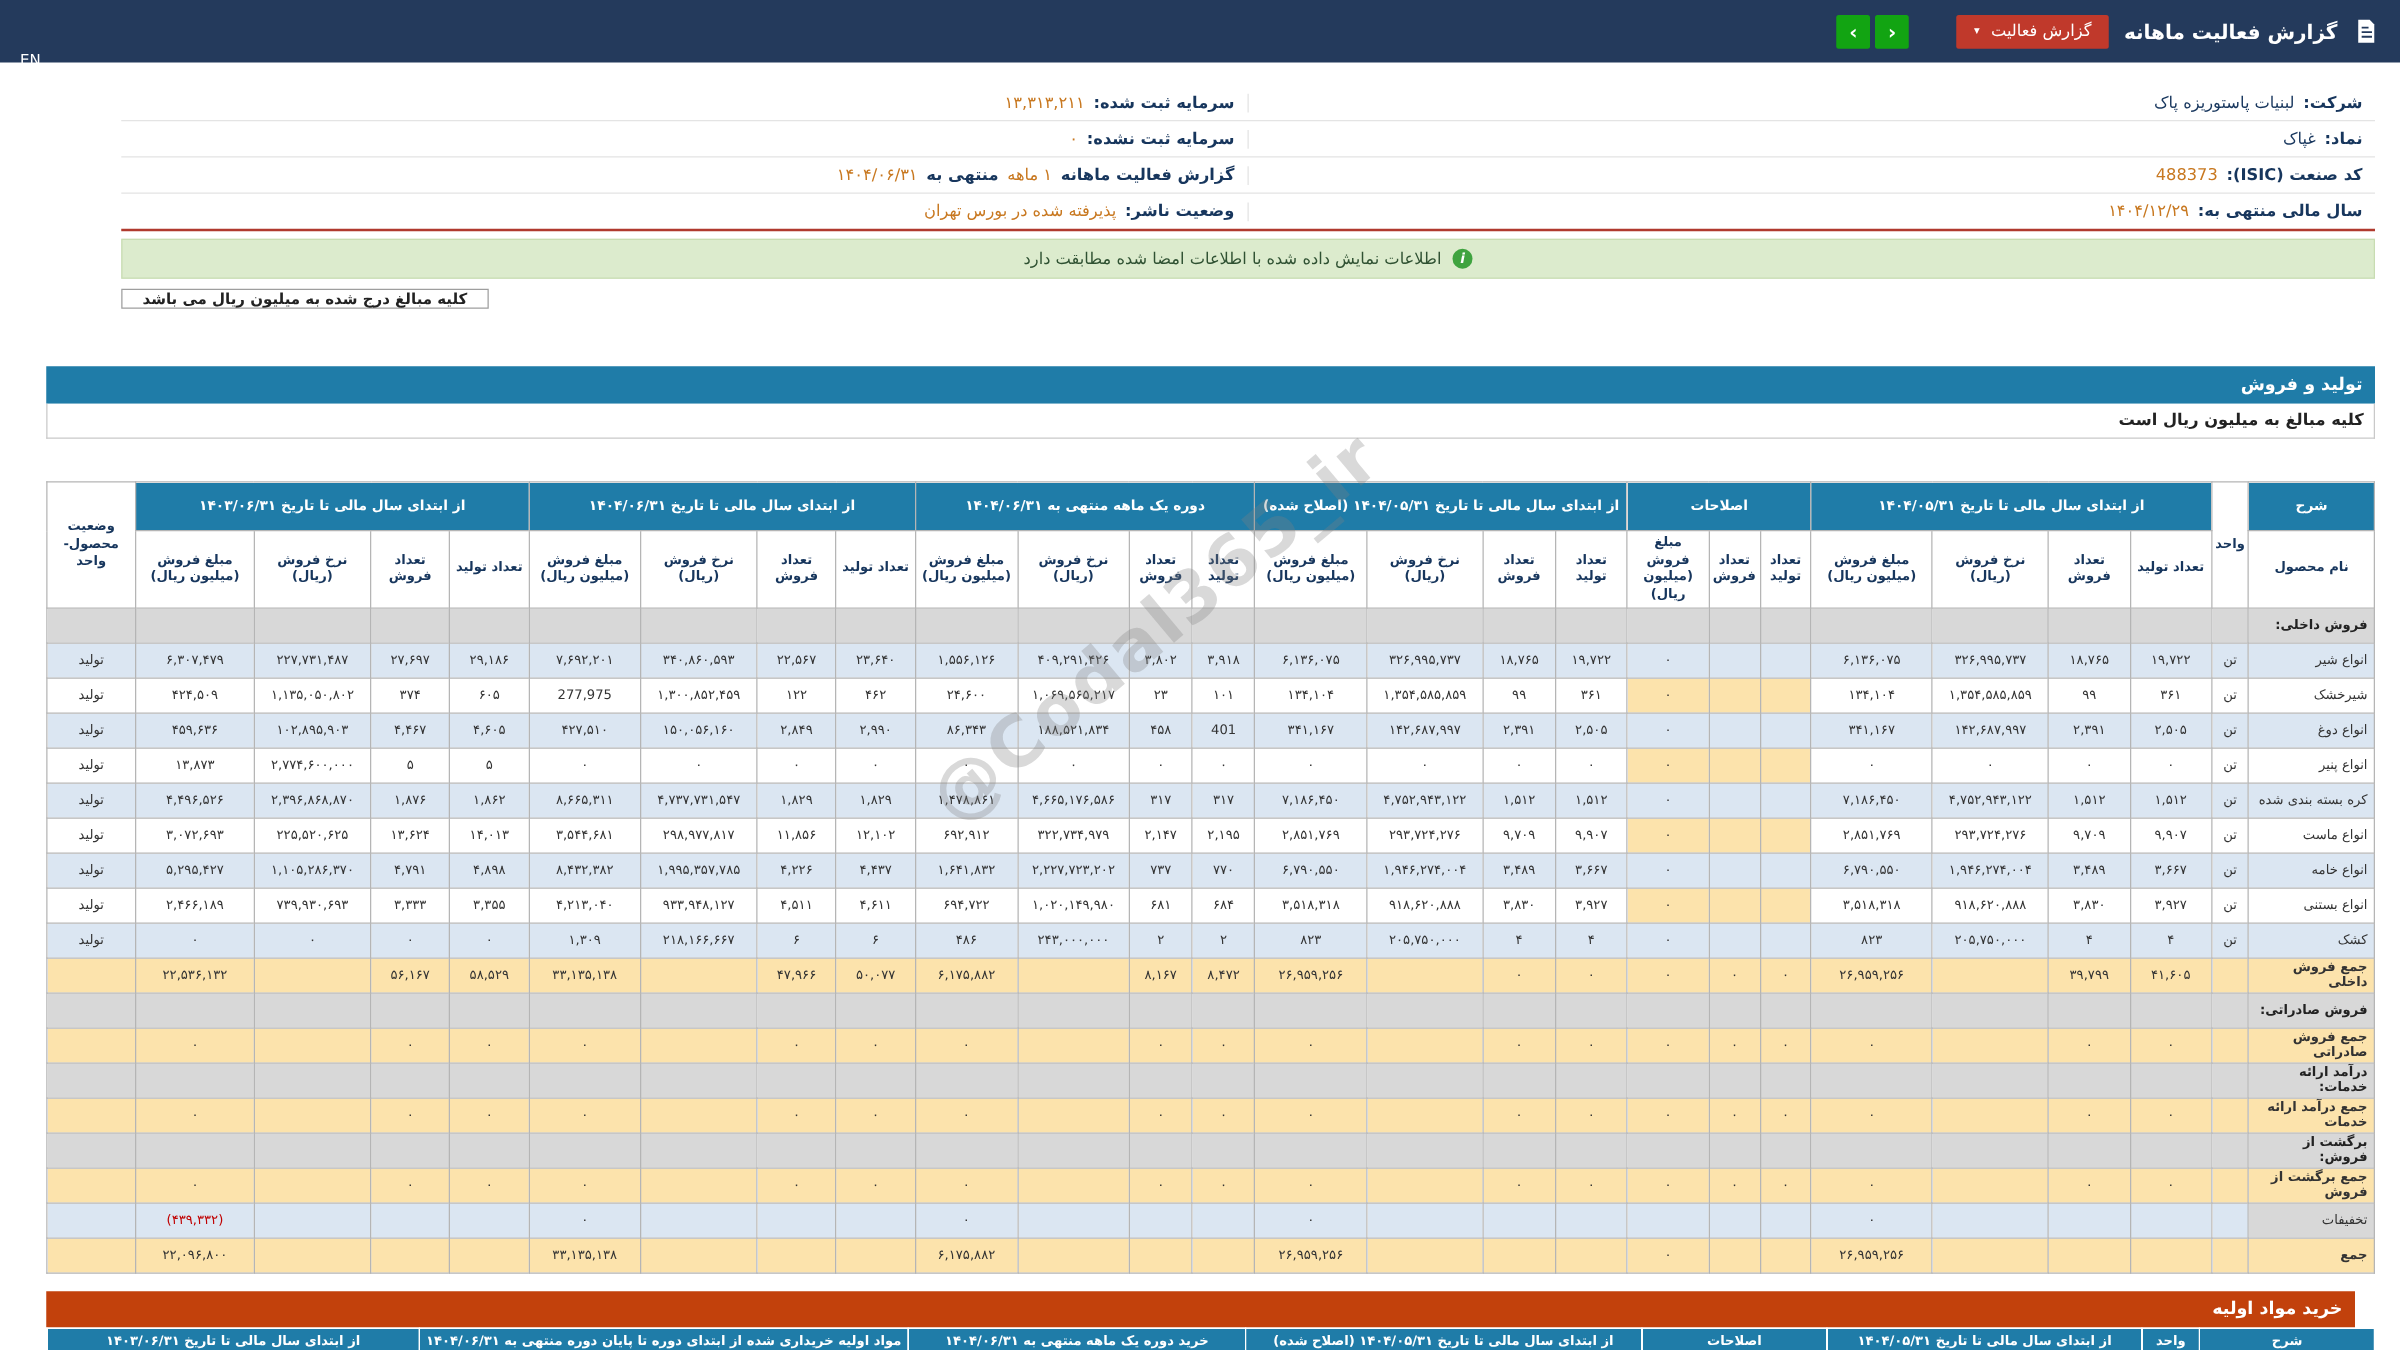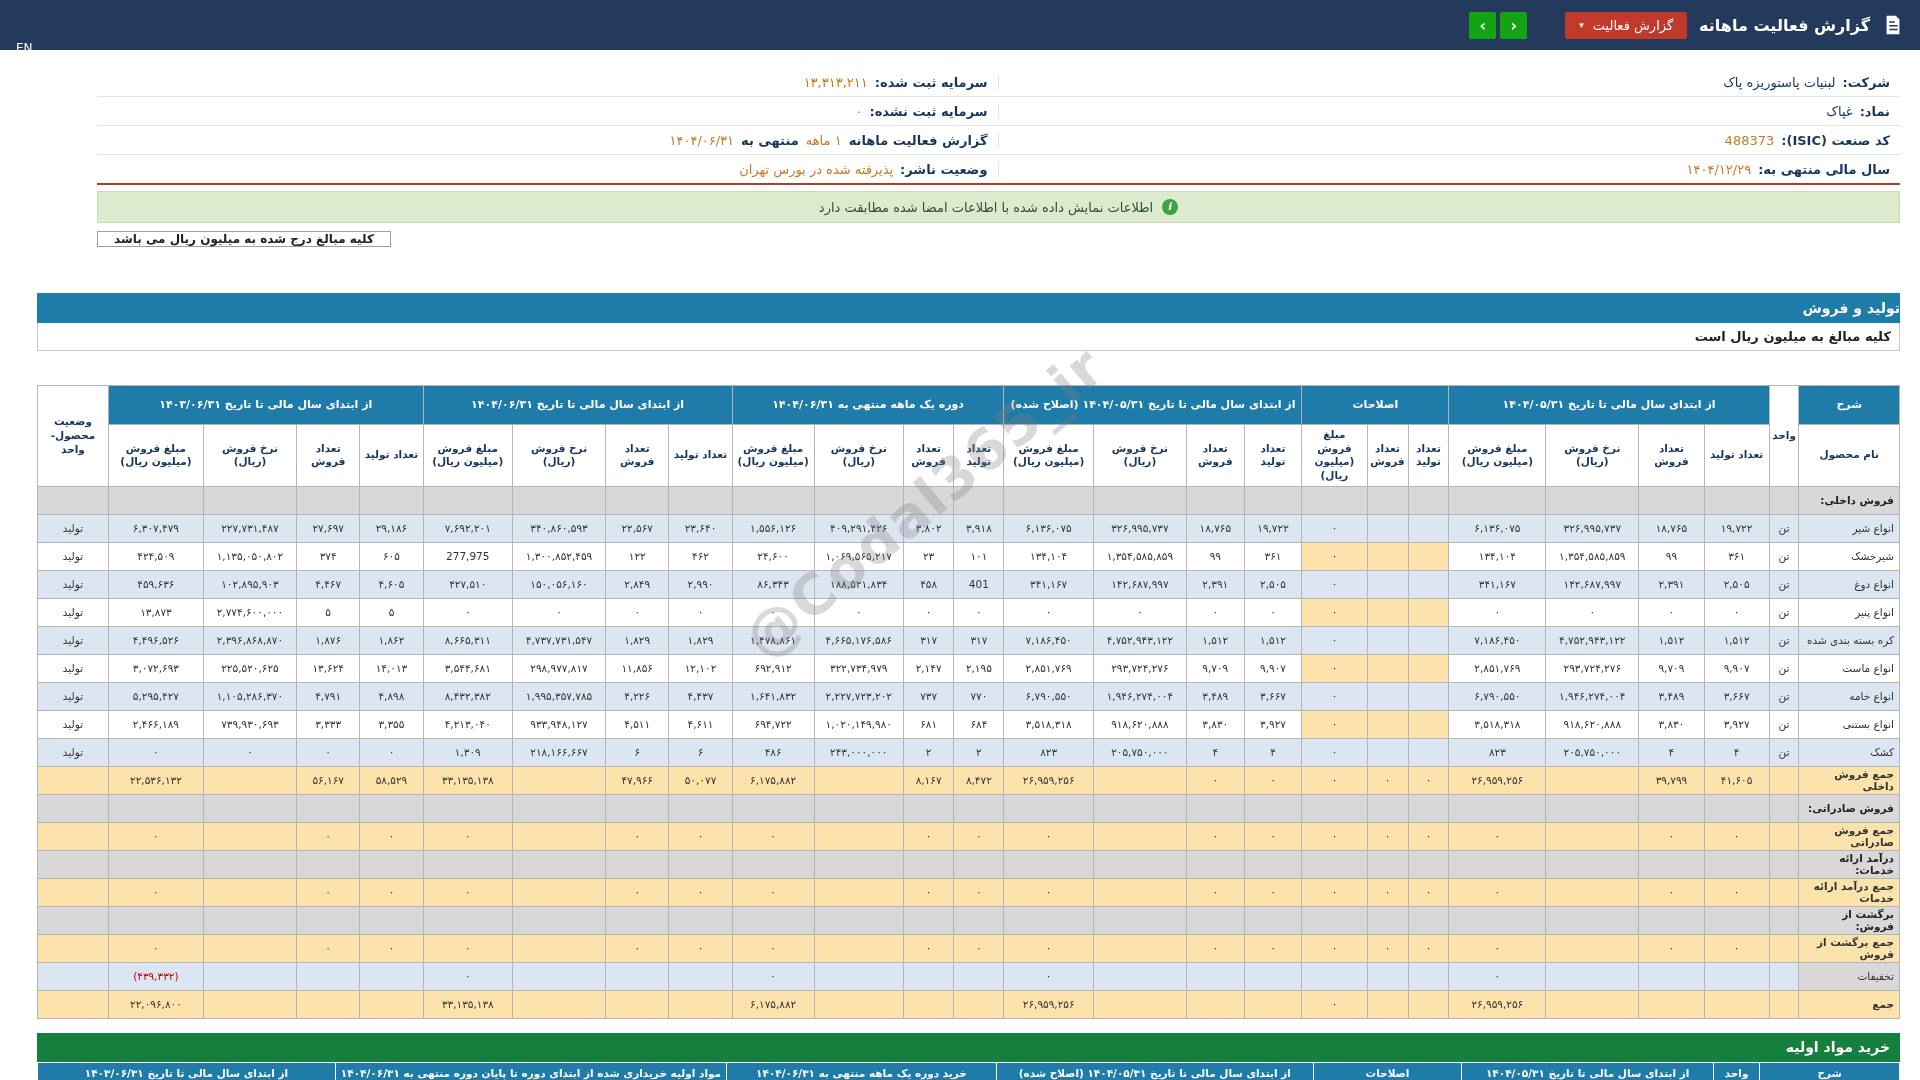--- a/index.html
+++ b/index.html
@@ -31,21 +31,21 @@
   .banner{margin:6px 20px 0 97px;background:#dcebcd;border:1px solid #c8dcb2;height:30px;
     display:flex;align-items:center;justify-content:center;gap:9px;font-size:13px;color:#2f5132;}
   .info-icon{width:16px;height:16px;border-radius:50%;background:#3fa33f;color:#fff;font-size:11px;
     font-weight:bold;font-style:italic;text-align:center;line-height:16px;flex:0 0 auto;}
   
   .note-wrap{margin:8px 20px 0 97px;}
   .note-box{width:fit-content;margin-right:auto;border:1px solid #9e9e9e;padding:0 16px;
     font-size:12px;font-weight:bold;color:#222;background:#fff;}
   
   .section-bar{margin:46px 20px 0 37px;background:#1f7ca8;color:#fff;font-weight:bold;font-size:14px;
-    height:30px;line-height:30px;box-sizing:border-box;}
+    height:30px;line-height:30px;padding-right:10px;box-sizing:border-box;}
   .subtitle-bar{margin:0 20px 0 37px;border:1px solid #c9c9c9;border-top:none;height:28px;line-height:28px;
     font-size:13px;font-weight:bold;color:#222;padding-right:8px;background:#fff;box-sizing:border-box;}
   
   .table-wrap{margin:34px 20px 0 37px;}
   table.grid{width:100%;border-collapse:collapse;table-layout:fixed;}
   table.grid th,table.grid td{border:1px solid #b5b5b5;overflow:hidden;}
   .g-cell{background:#1f7ca8;color:#fff;font-size:11px;font-weight:bold;padding:3px 2px;text-align:center;line-height:1.3;}
   .group-row th{height:32px;}
   .cols-row th{height:52px;}
   .c-head{background:#fff;color:#17365d;font-size:10.5px;font-weight:bold;padding:3px 2px;text-align:center;line-height:1.3;}
@@ -56,21 +56,21 @@
   tr.alt td{background:#dbe6f2;}
   td.amend-band{background:#fce3ac;}
   tr.section-row td{background:#d8d8d8;}
   tr.section-row td.name-cell{font-weight:bold;color:#222;}
   tr.total-row td{background:#fce3ac;}
   tr.total-row td.name-cell{font-weight:bold;}
   tr.discount-row td{background:#dbe6f2;margin-left:16px;}
   tr.discount-row td.name-cell{background:#d8d8d8;}
   td.neg{color:#c00000;}
   
-  .purchase-bar{margin:14px 20px 0 37px;background:#15803d;color:#fff;font-weight:bold;font-size:14px;
+  .purchase-bar{margin:14px 36px 0 37px;background:#c2410c;color:#fff;font-weight:bold;font-size:14px;
     height:29px;line-height:29px;padding-right:10px;box-sizing:border-box;}
   .purchase-wrap{margin:0 20px 0 37px;}
   table.pur th{background:#1f7ca8;color:#fff;font-size:10.5px;font-weight:bold;border:1px solid #fff;
     padding:4px 3px;line-height:1.3;text-align:center;}
   
   .watermark{position:absolute;top:470px;left:700px;transform:rotate(-40deg);
     font-size:56px;font-weight:bold;color:rgba(130,130,130,0.30);direction:ltr;
     pointer-events:none;z-index:5;letter-spacing:2px;}
 </style>
 </head>

